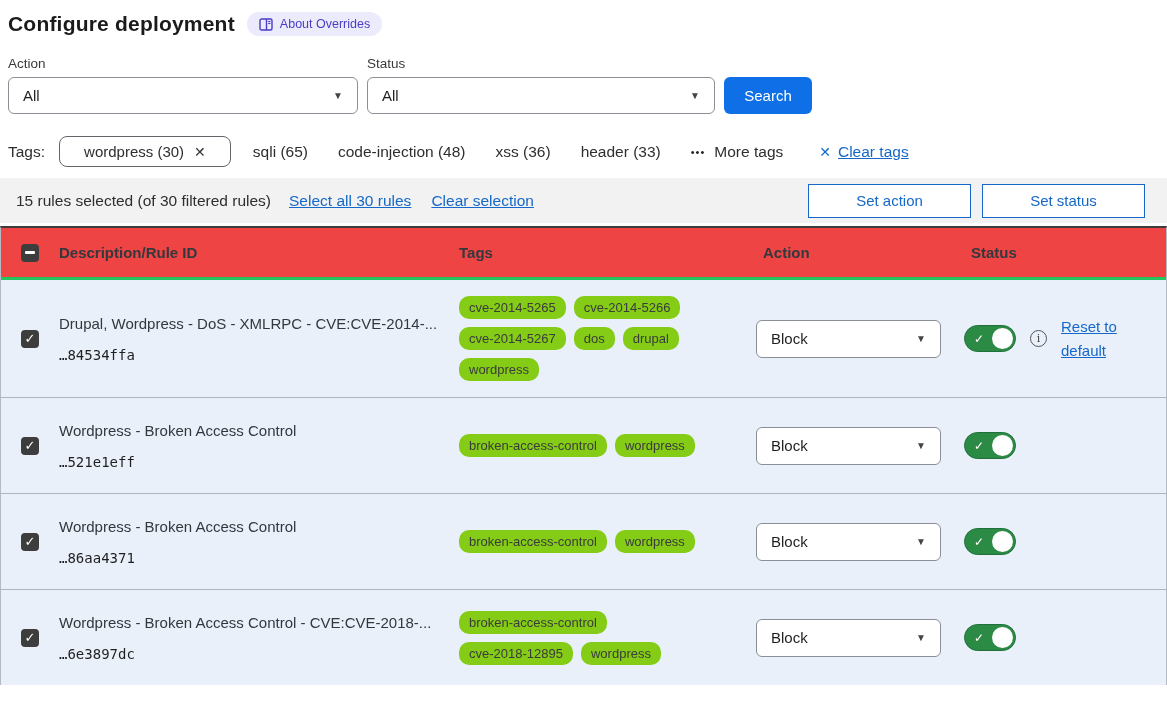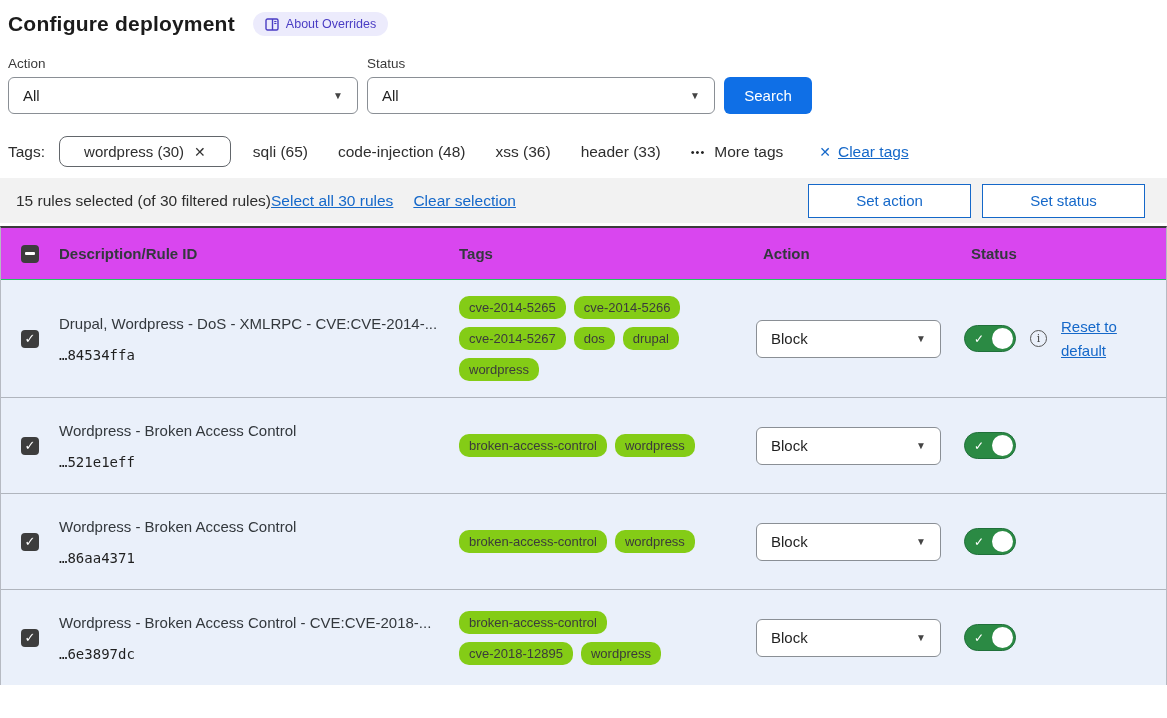--- a/index.html
+++ b/index.html
@@ -2,21 +2,21 @@
 <html><head>
 <meta charset="utf-8">
 <style>
   * { margin:0; padding:0; box-sizing:border-box; }
   html,body { width:1167px; height:718px; overflow:hidden; background:#fff;
     font-family:"Liberation Sans", sans-serif; color:#2b2b2b; }
 
   .page-top { padding:12px 8px 0 8px; }
 
   
-  .title-row { display:flex; align-items:center; gap:18px; }
+  .title-row { display:flex; align-items:center; gap:12px; }
   .page-title { font-size:21px; font-weight:700; color:#1b1b1b; letter-spacing:.2px; }
   .about-badge { display:inline-flex; align-items:center; gap:7px; height:24px;
     padding:0 12px; border-radius:12px; background:#ecebfc; color:#4a3dc4;
     font-size:12.5px; cursor:pointer; }
   .about-badge svg { display:block; }
 
   
   .filters { display:flex; gap:9px; margin-top:20px; align-items:flex-end; }
   .filter-group { display:flex; flex-direction:column; }
   .filter-label { font-size:13.5px; color:#3a3a3a; margin-bottom:6px; }
@@ -43,32 +43,32 @@
   .more-tags { display:inline-flex; align-items:center; gap:9px; cursor:pointer; margin-right:36px; }
   .more-tags .dots { font-size:11px; letter-spacing:1px; color:#222; }
   .clear-tags { display:inline-flex; align-items:center; gap:7px; color:#1568c9; cursor:pointer; }
   .clear-tags .x { font-size:14px; }
   .clear-tags .txt { text-decoration:underline; }
   a.link { color:#1568c9; text-decoration:underline; cursor:pointer; }
 
   
   .selection-bar { margin-top:11px; height:45px; background:#f2f2f2;
     display:flex; align-items:center; padding:0 22px 0 16px; font-size:15.5px; color:#2e2e2e; }
-  .selection-bar .summary { }
+  .selection-bar .summary { margin-right:18px; }
   .selection-bar .link { margin-right:20px; font-size:15.5px; }
   .selection-bar .spacer { flex:1; }
   .outline-btn { width:163px; height:34px; background:#fff; border:1px solid #1568c9;
     border-radius:0; color:#1568c9; font-size:15px; cursor:pointer; margin-left:11px;
     font-family:"Liberation Sans", sans-serif; }
 
   
   .rules-table { margin-top:3px; border-top:2px solid #3c3c3c;
     border-left:1px solid #b6bac2; border-right:1px solid #b6bac2; }
   .grid-row { display:grid; grid-template-columns:58px 400px 297px 208px 1fr; align-items:center; }
-  .thead { height:52px; background:#d946ef; border-bottom:1px solid #22c55e;
+  .thead { height:52px; background:#ef4444; border-bottom:3px solid #22c55e;
     font-size:15px; font-weight:700; color:#33383d; }
   .th-action, .th-status { padding-left:7px; }
   .rule-row { background:#eaf0fa; min-height:96px; border-top:1px solid #b0b5bd; padding:16px 0; }
   .rule-row:first-of-type { border-top:none; }
 
   .cell-check { display:flex; justify-content:center; }
   .checkbox { width:18px; height:18px; border-radius:4px; background:#3d3d3d; color:#fff;
     display:flex; align-items:center; justify-content:center; font-size:13px; cursor:pointer; }
   .checkbox .minus { width:10px; height:3px; background:#fff; border-radius:1px; }
 

